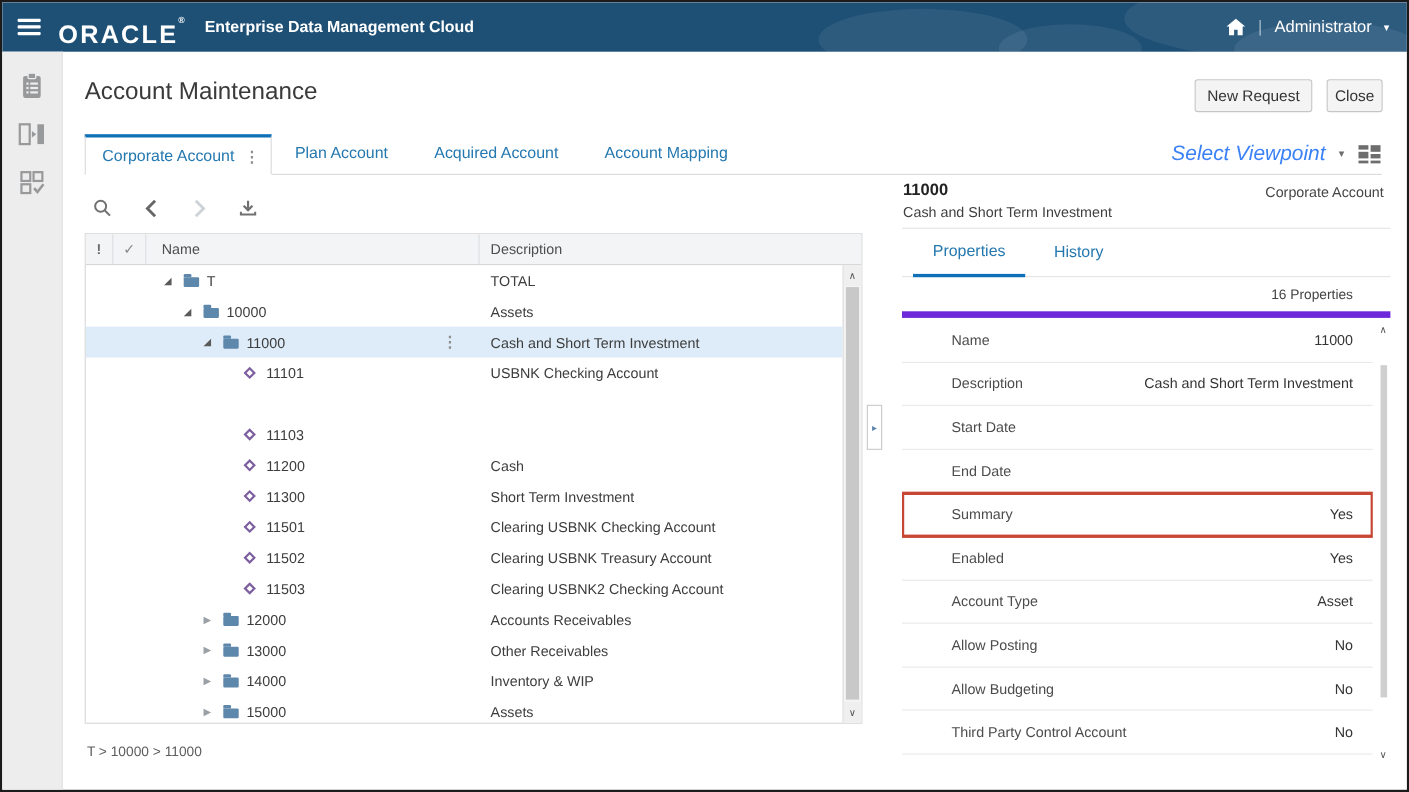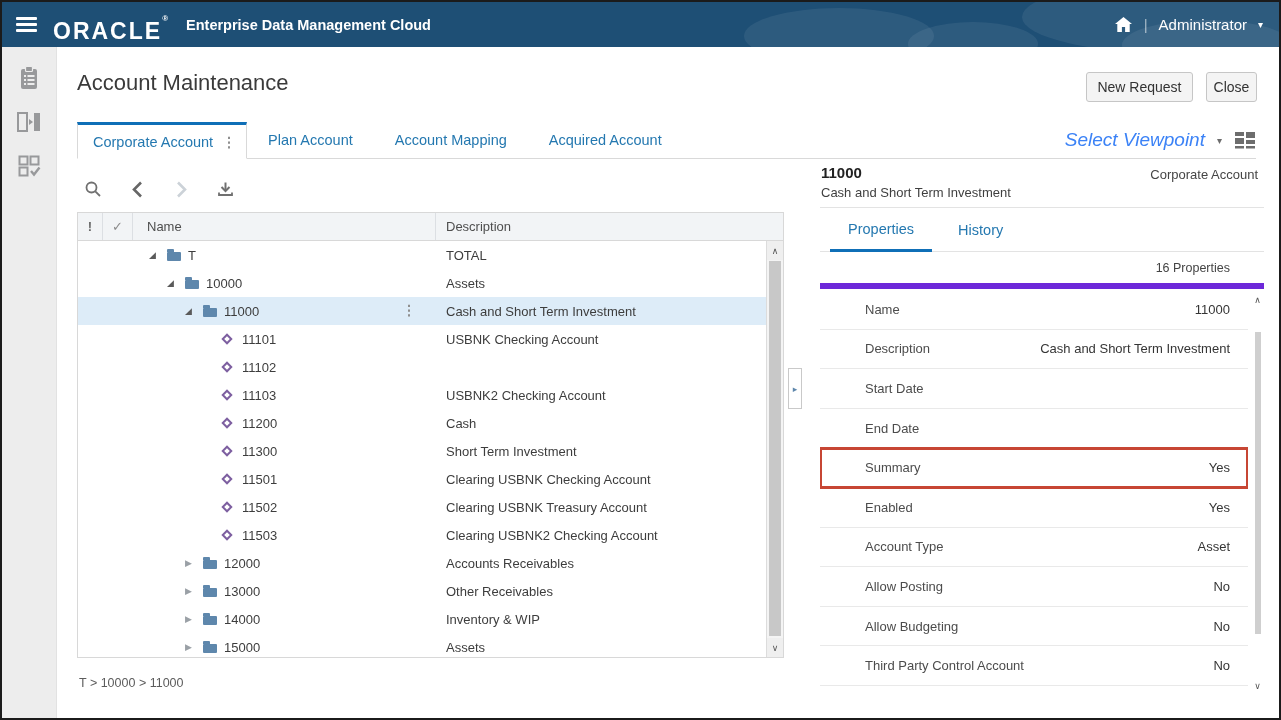--- a/index.html
+++ b/index.html
@@ -179,24 +179,24 @@
 
   <div class="tabbar">
     <div class="tab active">
       <span>Corporate Account</span>
       <span class="kebab">⋮</span>
     </div>
     <div class="tab plain">
         <span>Plan Account</span>
       </div>
     <div class="tab plain">
+        <span>Acquired Account</span>
+      </div>
+    <div class="tab plain">
         <span>Account Mapping</span>
-      </div>
-    <div class="tab plain">
-        <span>Acquired Account</span>
       </div>
     <div class="vpoint">
       <span class="vp-txt">Select Viewpoint</span>
       <span class="vp-caret">▾</span>
       <span class="sic">
         <svg width="22" height="18" viewBox="0 0 22 18">
           <rect x="1" y="1" width="9" height="4" fill="#6d6d6d"></rect>
             <rect x="1" y="7" width="9" height="6" fill="#6d6d6d"></rect>
             <rect x="1" y="15" width="9" height="2.5" fill="#6d6d6d"></rect>
           <rect x="12" y="1" width="9" height="6" fill="#6d6d6d"></rect>
@@ -287,39 +287,31 @@
             <span class="ico">
               <span class="diam"></span>
             </span>
             <span class="nm">11101</span>
           </div>
         <div class="c-desc">USBNK Checking Account</div>
       </div>
       <div class="trow" style="--lvl:3">
         <div class="c-alert"></div>
           <div class="c-check"></div>
-        <div class="c-name">
-            <span class="exp"></span>
-            <span class="ico">
-              <span class="diam"></span>
-            </span>
-            <span class="nm">11102</span>
-          </div>
       </div>
       <div class="trow" style="--lvl:3">
         <div class="c-alert"></div>
           <div class="c-check"></div>
         <div class="c-name">
             <span class="exp"></span>
             <span class="ico">
               <span class="diam"></span>
             </span>
             <span class="nm">11103</span>
           </div>
-        <div class="c-desc">USBNK2 Checking Account</div>
       </div>
       <div class="trow" style="--lvl:3">
         <div class="c-alert"></div>
           <div class="c-check"></div>
         <div class="c-name">
             <span class="exp"></span>
             <span class="ico">
               <span class="diam"></span>
             </span>
             <span class="nm">11200</span>

